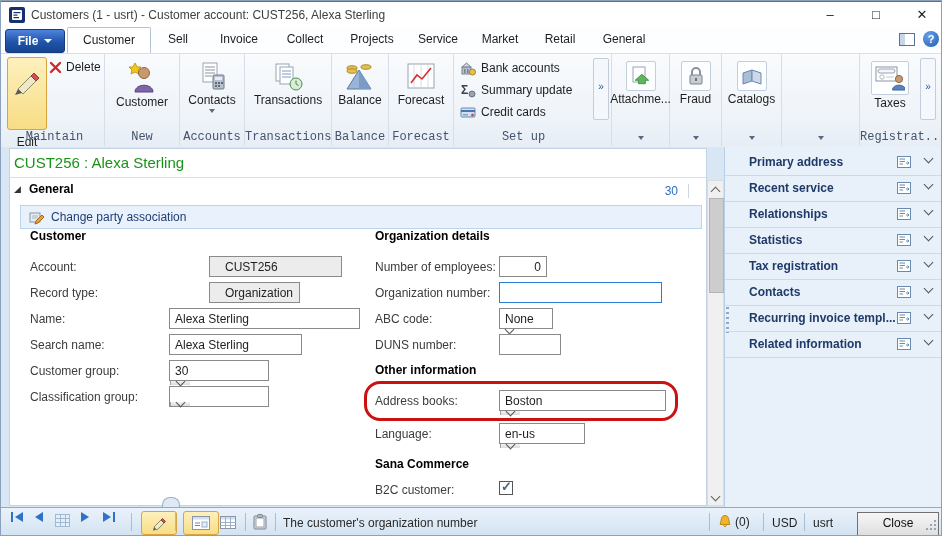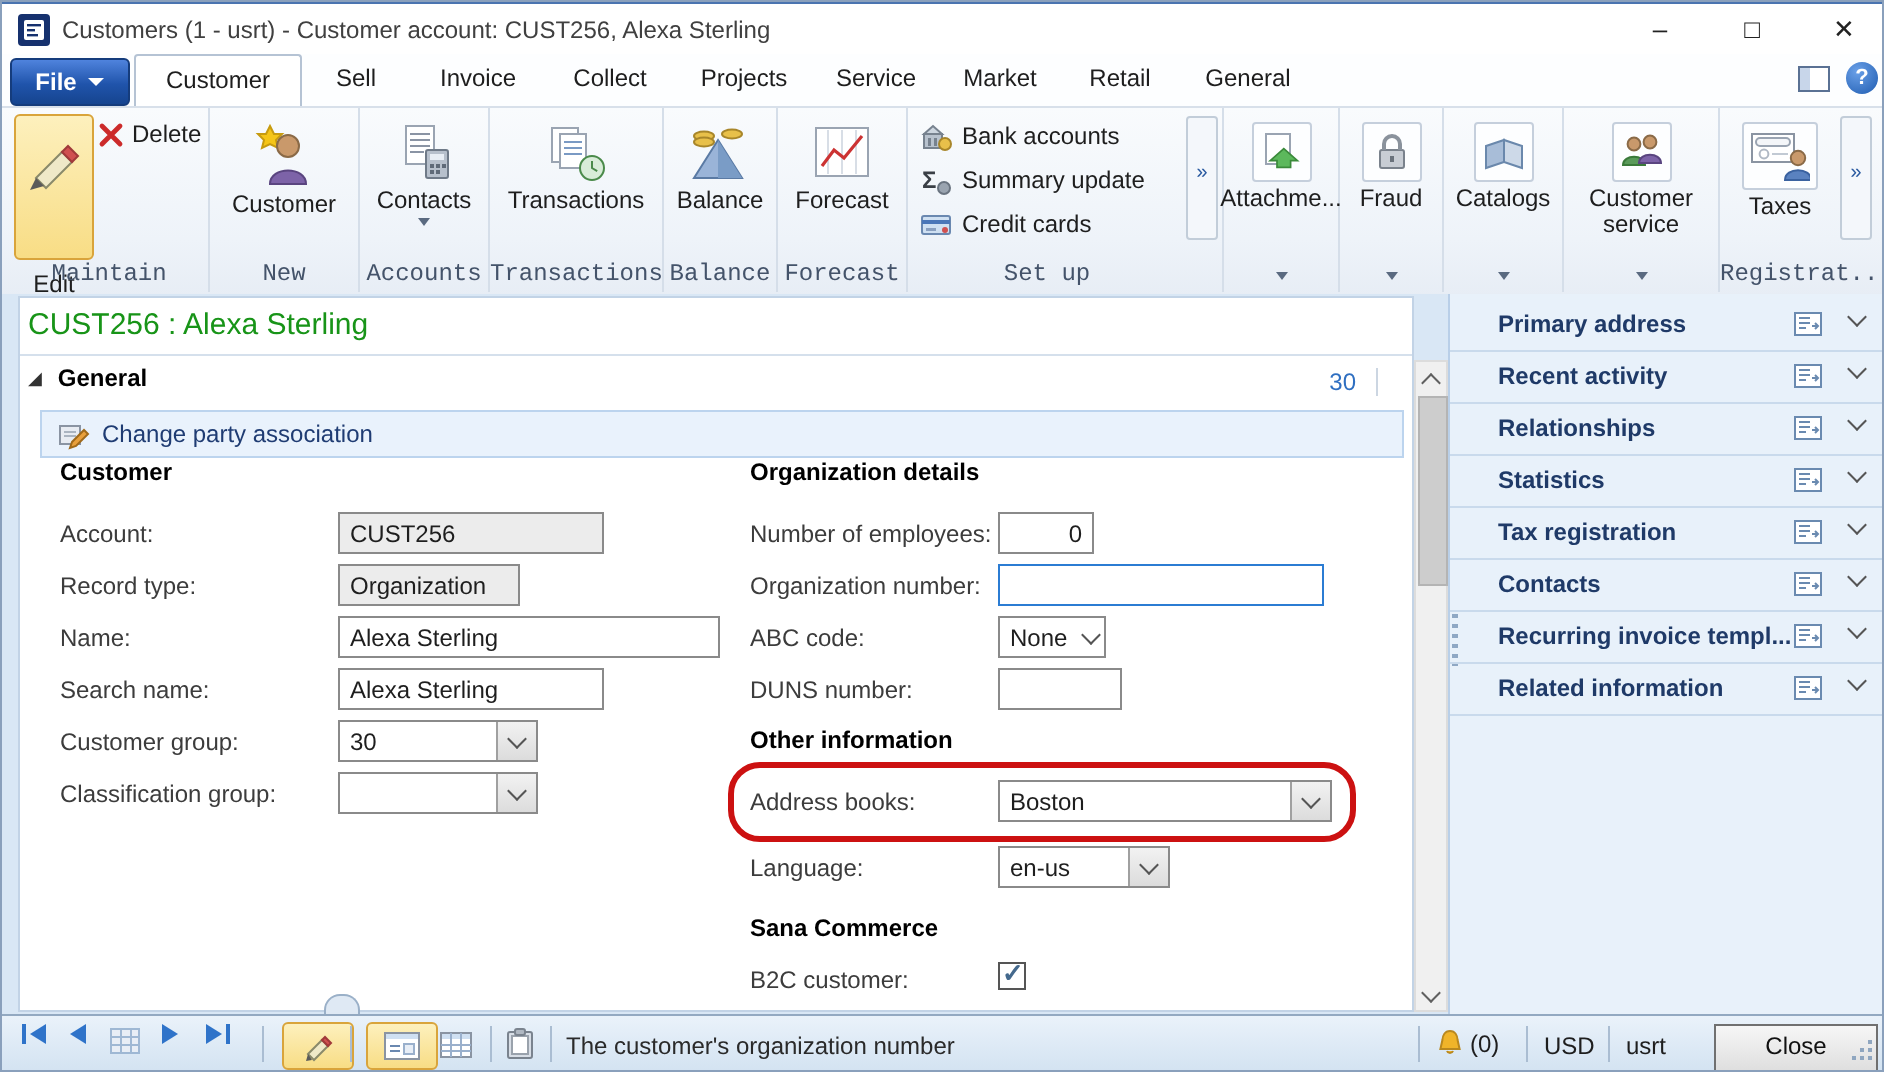--- a/index.html
+++ b/index.html
@@ -51,27 +51,27 @@
   .sectionrow{left:4px;top:33px;display:flex;align-items:center;gap:8px;}
   .sec-tri{font-size:9px;color:#333;}
   .sec-title{font-weight:bold;color:#000;}
   .sec-val{position:absolute;left:640px;top:35px;width:28px;text-align:right;color:#2f6fc1;}
   .sec-valsep{position:absolute;left:678px;top:35px;width:1px;height:14px;background:#ccd6e2;}
   .cpa{left:10px;top:56px;width:682px;height:24px;background:#e9f2fc;border:1px solid #bcd4ee;
     display:flex;align-items:center;gap:6px;padding-left:8px;box-sizing:border-box;color:#1f3c73;}
   .grphdr{position:absolute;font-weight:bold;color:#000;}
   .lbl{position:absolute;color:#3c3c3c;white-space:nowrap;}
   .ro{position:absolute;height:21px;background:#ececec;border:1px solid #8a8a8a;box-sizing:border-box;
-      padding:2px 5px;line-height:16px;color:#1e1e1e;}
+      padding:2px 15px;line-height:16px;color:#1e1e1e;margin-left:40px;}
   .ti{position:absolute;height:21px;background:#fff;border:1px solid #8a8a8a;box-sizing:border-box;
       padding:2px 5px;line-height:16px;color:#1e1e1e;}
   .ti.focus{border:1px solid #2b7cd3;}
   .num{text-align:right;}
   .combo{position:absolute;height:21px;background:#fff;border:1px solid #8a8a8a;box-sizing:border-box;
-      display:flex;align-items:stretch;}
+      display:flex;align-items:stretch;flex-direction:column;}
   .combo .val{flex:1;padding:2px 5px;line-height:16px;}
   .combo .cbtn{width:19px;background:linear-gradient(#f2f2f2,#dcdcdc);border-left:1px solid #a0a0a0;
       display:flex;align-items:center;justify-content:center;}
   .chev{width:6px;height:6px;border-right:1.4px solid #555;border-bottom:1.4px solid #555;
       transform:rotate(45deg);margin-top:-3px;}
   .combo.plain .cbtn{background:#fff;border-left:none;}
   .checkbox{position:absolute;width:14px;height:14px;background:#fff;border:1px solid #555;box-sizing:border-box;}
   .checkbox.checked::after{content:"✓";position:absolute;left:1px;top:-3px;font-size:13px;color:#44698d;font-weight:bold;}
   .annotation{position:absolute;border:3px solid #cc1111;border-radius:16px;pointer-events:none;}
   .partial-icon{position:absolute;width:16px;height:9px;border:1px solid #9ab0c8;border-bottom:none;
@@ -343,31 +343,20 @@
             <path d="M2 8 L11 5 L11 16 L2 19 Z" fill="#a8bdd8" stroke="#6a88ac"></path>
             <path d="M20 8 L11 5 L11 16 L20 19 Z" fill="#cdd9e8" stroke="#6a88ac"></path>
           </svg>
       </span>
       <span class="blab">Catalogs</span>
     </div>
     <div class="glabel"><span class="chevdn"></span></div>
   </div>
 
   <div class="abs rgroup" style="left:781px;width:77px">
-    <div class="bigbtn" style="left:4px;top:2px;width:69px;height:70px">
-      <span class="iconbox">
-        <svg width="22" height="22">
-            <circle cx="7" cy="7" r="3.2" fill="#c9996b" stroke="#8a6a47"></circle>
-            <path d="M1.5 17.5 c0-5.5 11-5.5 11 0 z" fill="#5a9a5a" stroke="#3a7a3a"></path>
-            <circle cx="15" cy="6" r="3.2" fill="#c9996b" stroke="#8a6a47"></circle>
-            <path d="M9.5 16.5 c0-5.5 11-5.5 11 0 z" fill="#7d63a8" stroke="#5a4580"></path>
-          </svg>
-      </span>
-      <span class="blab">Customer service</span>
-    </div>
     <div class="glabel"><span class="chevdn"></span></div>
   </div>
 
   <div class="abs rgroup" style="left:859px;width:77px;border-right:none">
     <div class="bigbtn" style="left:2px;top:2px;width:56px;height:70px">
       <span class="iconbox">
         <svg width="30" height="26">
             <rect x="1" y="2" width="21" height="14" fill="#fff" stroke="#8a94a2"></rect>
             <rect x="3" y="4" width="17" height="4" rx="2" fill="#f4f6f9" stroke="#9aa4b2"></rect>
             <circle cx="7" cy="12" r="2.2" fill="none" stroke="#b0b8c4"></circle>
@@ -506,21 +495,21 @@
             <rect x="0.5" y="0.5" width="13" height="11" fill="#fff" stroke="#6a8ab0"></rect>
             <line x1="2.5" y1="3" x2="8" y2="3" stroke="#6a8ab0"></line>
             <line x1="2.5" y1="5.5" x2="8" y2="5.5" stroke="#6a8ab0"></line>
             <line x1="2.5" y1="8" x2="6" y2="8" stroke="#6a8ab0"></line>
             <path d="M9 7 h3 m-1.5 -1.5 l1.5 1.5 -1.5 1.5" stroke="#6a8ab0" fill="none"></path>
           </svg>
         </span>
       <span class="fbchev chev"></span>
     </div>
     <div class="fbrow" style="top:28px">
-      <span class="fblabel">Recent activity</span>
+      <span class="fblabel">Recent service</span>
       <span class="fbicon">
           <svg width="14" height="12">
             <rect x="0.5" y="0.5" width="13" height="11" fill="#fff" stroke="#6a8ab0"></rect>
             <line x1="2.5" y1="3" x2="8" y2="3" stroke="#6a8ab0"></line>
             <line x1="2.5" y1="5.5" x2="8" y2="5.5" stroke="#6a8ab0"></line>
             <line x1="2.5" y1="8" x2="6" y2="8" stroke="#6a8ab0"></line>
             <path d="M9 7 h3 m-1.5 -1.5 l1.5 1.5 -1.5 1.5" stroke="#6a8ab0" fill="none"></path>
           </svg>
         </span>
       <span class="fbchev chev"></span>

